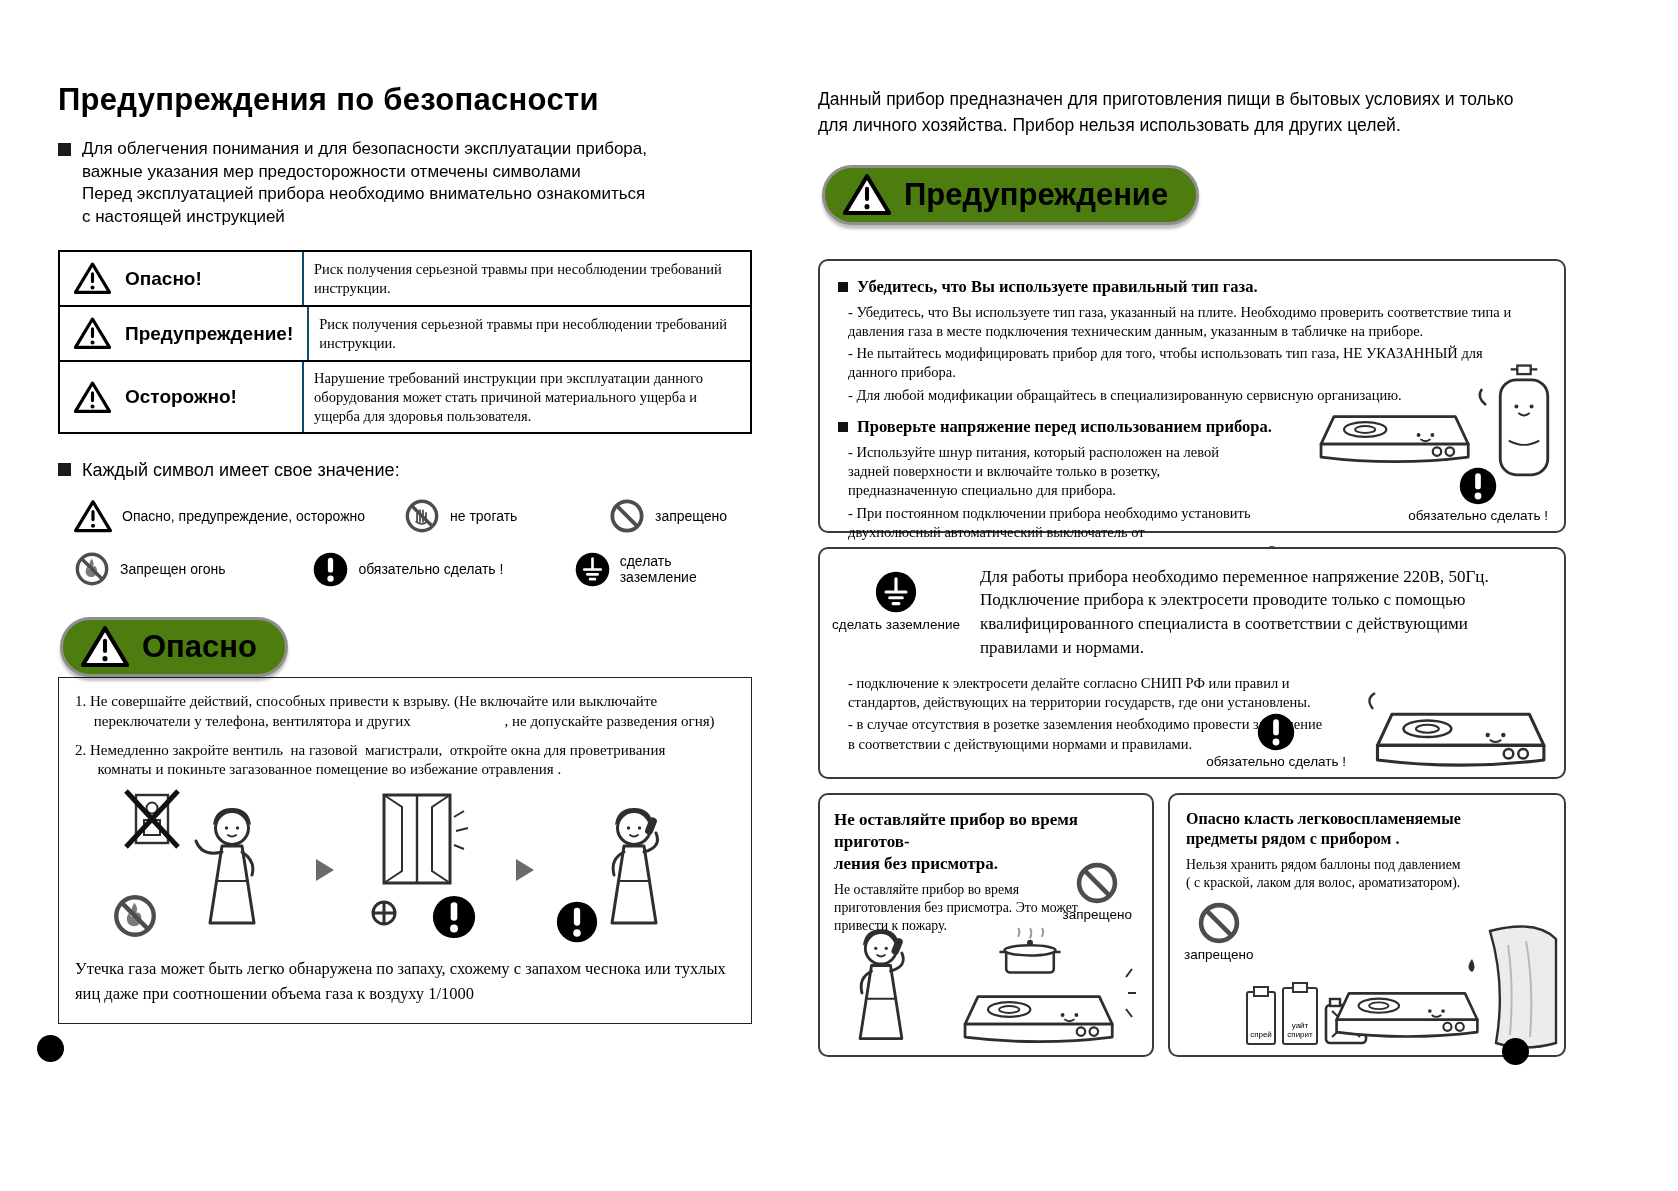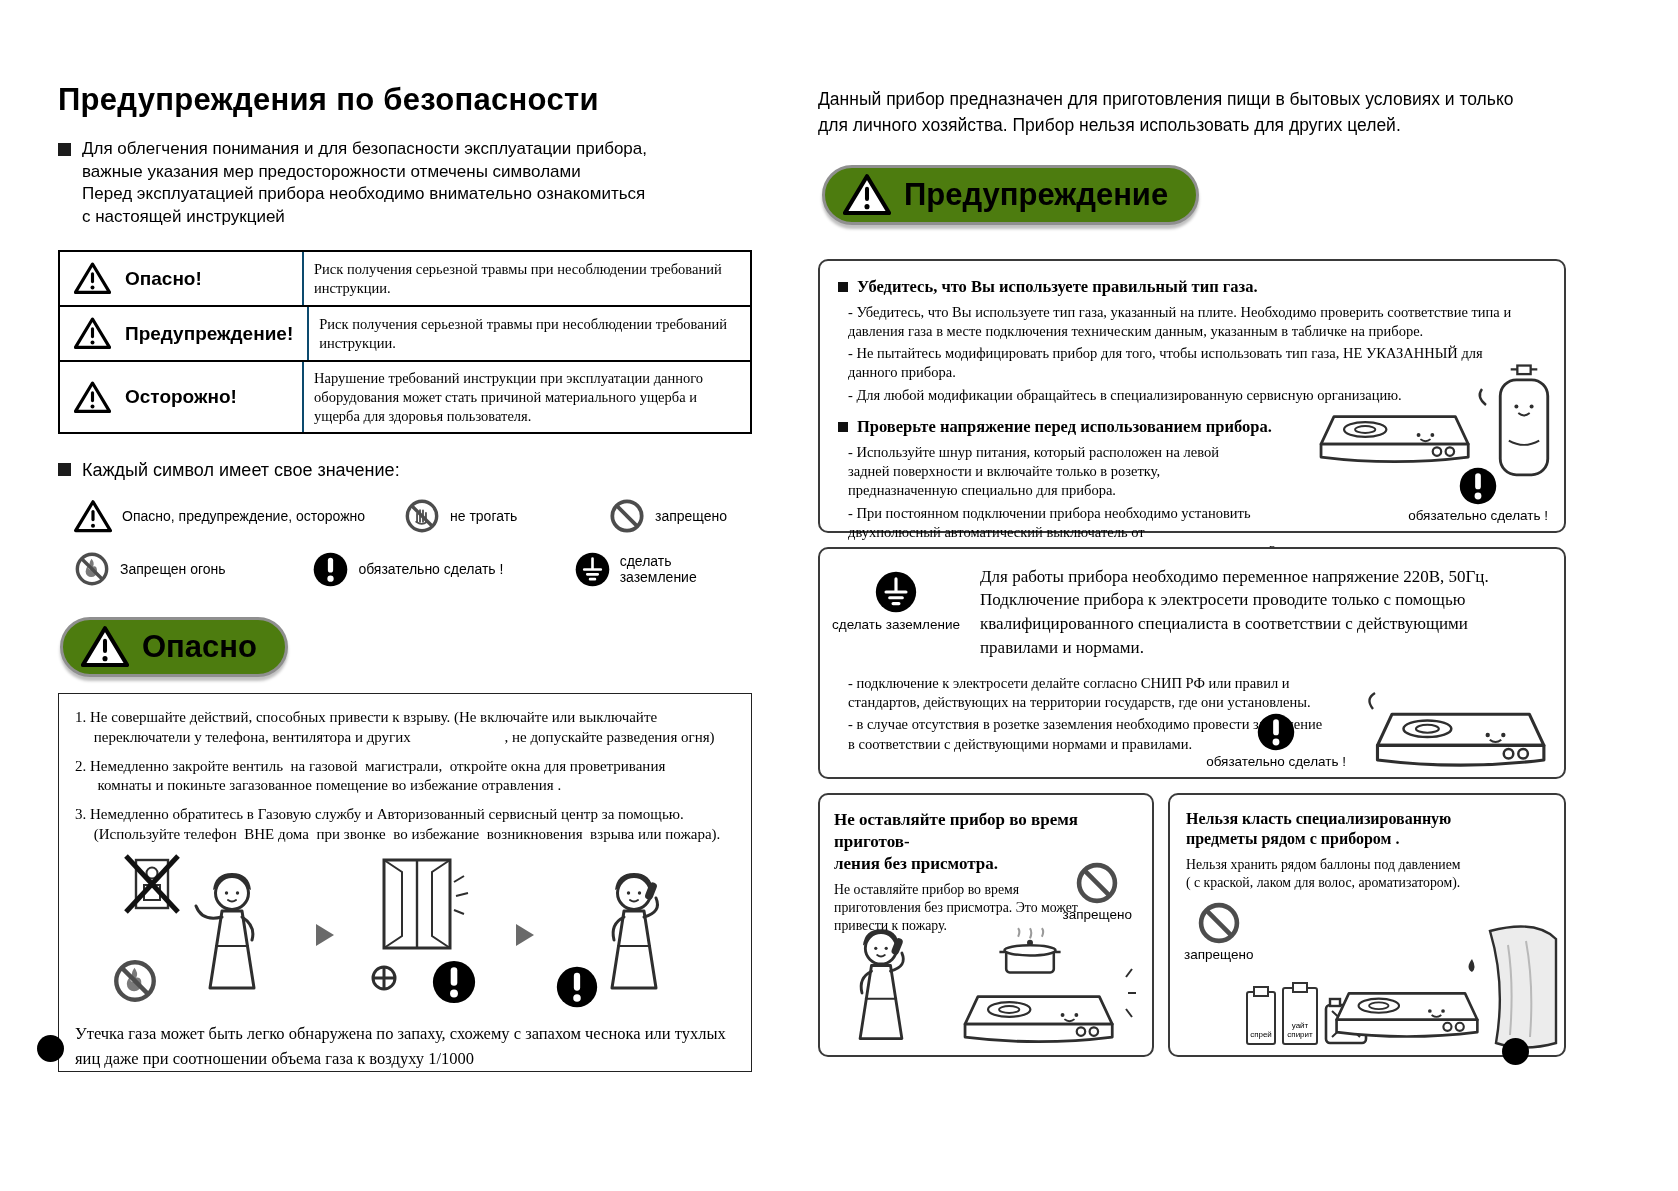--- a/index.html
+++ b/index.html
@@ -24,21 +24,21 @@
 .symbols-heading .sq{margin-top:3px}
 .sym-row{display:flex;align-items:center;margin-top:17px;padding-left:16px}
 .sym{display:flex;align-items:center;gap:10px;font-size:14px}
 .sym svg{flex:0 0 auto}
 .w330{width:330px}.w205{width:205px}.w240{width:240px}.w262{width:262px}
 .badge{display:inline-flex;align-items:center;gap:13px;border:3px solid #8f8f8f;border-radius:46px;padding:6px 28px 6px 18px;background:#4d7c0f;box-shadow:0 4px 3px rgba(0,0,0,.25)}
 .badge-label{font-size:31px;font-weight:700}
 .danger-wrap{margin-top:30px;margin-left:2px}
 .leak-heading{font-size:18px;margin-top:28px}
 .leak-heading .sq{margin-top:3px}
-.leak-box{margin-top:16px;border:1.5px solid #222;padding:14px 16px 0}
+.leak-box{margin-top:0;border:1.5px solid #222;padding:14px 16px 16px}
 .step{font-family:"Liberation Serif",serif;font-size:15px;line-height:1.32;margin-bottom:9px}
 .scenes{display:flex;align-items:flex-start;gap:16px;margin:4px 0 2px;justify-content:center}
 .blk-arrow{width:0;height:0;border-top:11px solid transparent;border-bottom:11px solid transparent;border-left:18px solid #6a6a6a;margin-top:70px}
 .leak-note{font-family:"Liberation Serif",serif;font-size:16.5px;line-height:1.5;margin-top:8px}
 .r-intro{font-size:17.5px;line-height:1.5}
 .warn-badge{margin-top:26px;margin-left:4px}
 .rbox{position:relative;border:2px solid #3a3a3a;border-radius:10px;background:#fff}
 .rbox1{margin-top:34px;padding:16px 18px 14px;height:274px}
 .rsec-title{display:flex;gap:9px;font-family:"Liberation Serif",serif;font-weight:700;font-size:16.5px;margin-bottom:6px}
 .rsec-title .sq{width:10px;height:10px;margin-top:5px;background:#111}
@@ -273,22 +273,20 @@
       <span class="badge-label">Опасно</span>
     </div>
   </div>
 
 
   <div class="leak-box">
     <div class="step">1. Не совершайте действий, способных привести к взрыву. (Не включайте или выключайте
      переключатели у телефона, вентилятора и других                         , не допускайте разведения огня)</div>
     <div class="step">2. Немедленно закройте вентиль  на газовой  магистрали,  откройте окна для проветривания
       комнаты и покиньте загазованное помещение во избежание отравления .</div>
-    <div class="step">3. Немедленно обратитесь в Газовую службу и Авторизованный сервисный центр за помощью.
-     (Используйте телефон  ВНЕ дома  при звонке  во избежание  возникновения  взрыва или пожара).</div>
 
     <div class="scenes">
       <svg width="190" height="160" viewBox="0 0 190 160">
         <rect x="26" y="6" width="32" height="48" fill="#fff" stroke="#2e2e2e" stroke-width="2.4"></rect>
         <circle cx="42" cy="19" r="5.5" fill="none" stroke="#2e2e2e" stroke-width="2"></circle>
         <rect x="34" y="31" width="16" height="15" fill="none" stroke="#2e2e2e" stroke-width="2"></rect>
         <line x1="16" y1="2" x2="68" y2="58" stroke="#111" stroke-width="5"></line>
         <line x1="68" y1="2" x2="16" y2="58" stroke="#111" stroke-width="5"></line>
         <use href="#def-woman" transform="translate(62,6)"></use>
         <use href="#def-nofire" transform="translate(2,104) scale(1.15)"></use>
@@ -407,21 +405,21 @@
       </div>
       <svg class="b3-art" width="310" height="136" viewBox="0 0 310 136">
         <use href="#def-womanp" transform="translate(-2,0) scale(0.95)"></use>
         <use href="#def-pot" transform="translate(170,18) scale(0.85)"></use>
         <use href="#def-stove" transform="translate(128,52) scale(0.92)"></use>
         <path d="M300 60 l6 -8 M302 76 l8 0 M300 92 l6 8" stroke="#2e2e2e" stroke-width="2" fill="none"></path>
       </svg>
     </div>
 
     <div class="rbox rbox4">
-      <div class="rtitle pre" style="font-size:16px">Нельзя класть специализированную
+      <div class="rtitle pre" style="font-size:16px">Опасно класть легковоспламеняемые
 предметы рядом с прибором .</div>
       <div class="rtext pre">Нельзя хранить рядом баллоны под давлением
 ( с краской, лаком для волос, ароматизатором).</div>
       <div class="proh-note" style="left:14px;top:106px">
         <svg width="44" height="44" viewBox="0 0 40 40">
             <use href="#def-proh"></use>
           </svg>
         <span>запрещено</span>
       </div>
       <div class="bottles">

